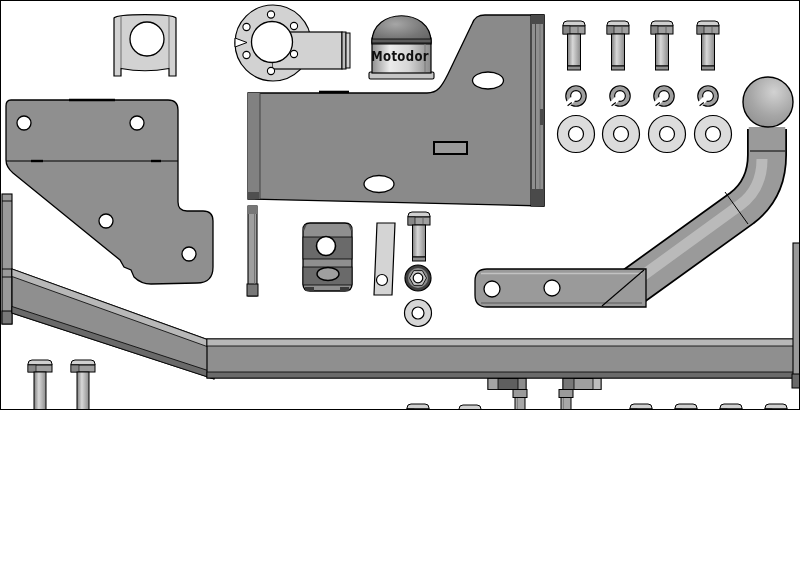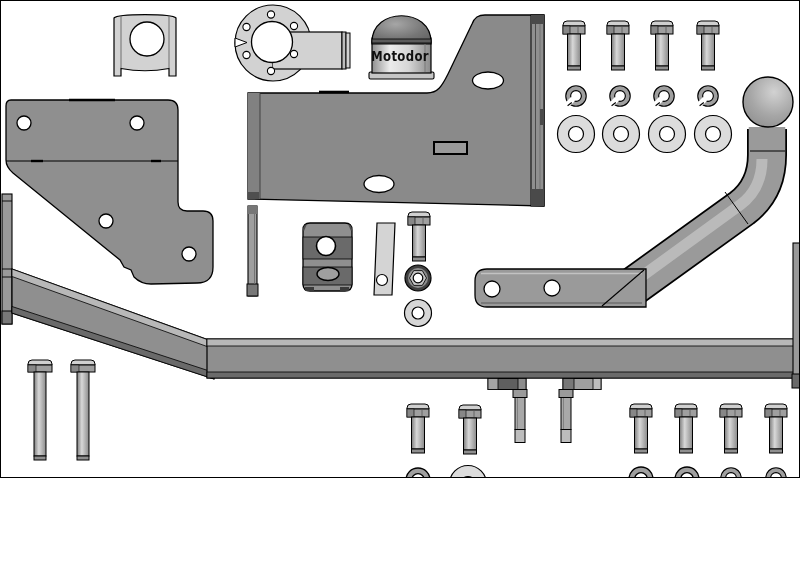--- a/index.html
+++ b/index.html
@@ -1,16 +1,16 @@
 <!DOCTYPE html>
 <html><head>
 <meta charset="utf-8">
 <style>
   html,body{margin:0;padding:0;background:#fff;font-family:"Liberation Sans",sans-serif;}
-  #stage{position:relative;width:800px;height:478px;background:#fff;border:1px solid #000;box-sizing:border-box;overflow:hidden;}
+  #stage{position:relative;width:800px;height:410px;background:#fff;border:1px solid #000;box-sizing:border-box;overflow:hidden;}
   svg{display:block;}
   .part{shape-rendering:geometricPrecision;}
   text.brand{font-family:"DejaVu Sans",sans-serif;font-weight:bold;fill:#101010;letter-spacing:.4px;}
 </style>
 </head>
 <body>
 
 <div id="stage">
 <svg width="798" height="576" viewBox="0 0 798 576" xmlns="http://www.w3.org/2000/svg">
   <defs>

